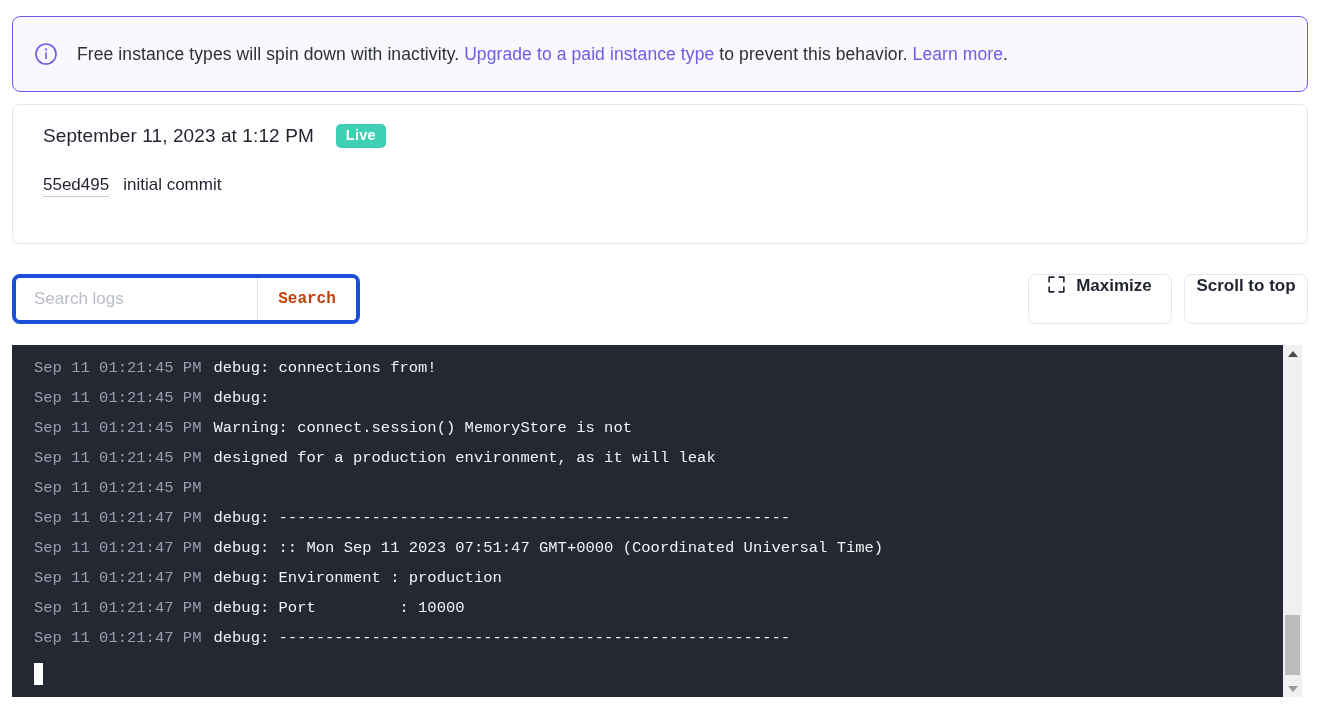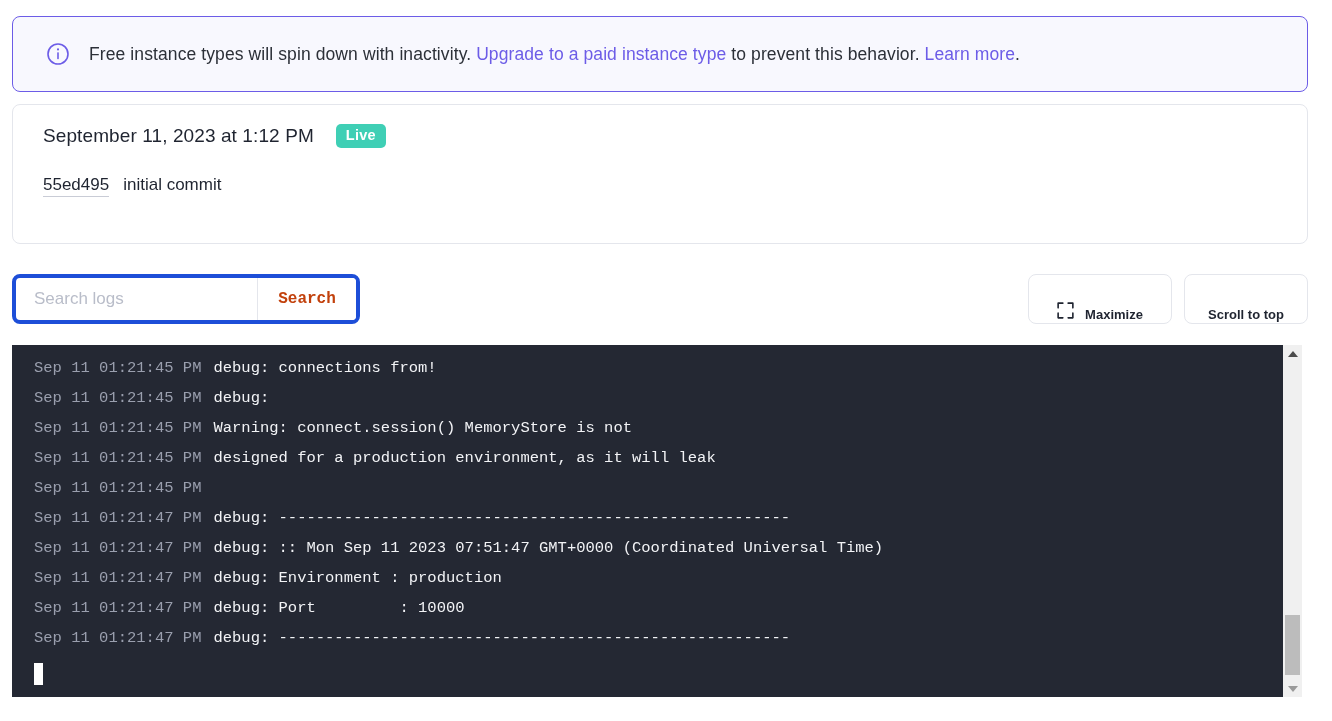--- a/index.html
+++ b/index.html
@@ -29,21 +29,21 @@
     left: 12px;
     top: 16px;
     width: 1296px;
     height: 76px;
     box-sizing: border-box;
     border: 1px solid #6c5ce7;
     border-radius: 8px;
     background: #f8f8fe;
     display: flex;
     align-items: center;
-    padding: 0 32px;
+    padding: 0 20px;
   }
   .banner-icon {
     flex: 0 0 auto;
     width: 26px;
     height: 26px;
     margin-right: 18px;
     display: flex;
     align-items: center;
     justify-content: center;
   }
@@ -162,25 +162,25 @@
     display: flex;
     gap: 12px;
   }
   .tbtn {
     height: 50px;
     box-sizing: border-box;
     border: 1px solid #e4e6ec;
     border-radius: 8px;
     background: #ffffff;
     font-family: "Liberation Sans", sans-serif;
-    font-size: 13px;
+    font-size: 17px;
     font-weight: 700;
     color: #1f2430;
     display: flex;
-    align-items: flex-end;
+    align-items: flex-start;
     justify-content: center;
     gap: 11px;
     cursor: pointer;
     white-space: nowrap;
   }
   .tbtn.maximize { width: 144px; }
   .tbtn.scrolltop { width: 124px; }
 
   
   .console-wrap {

